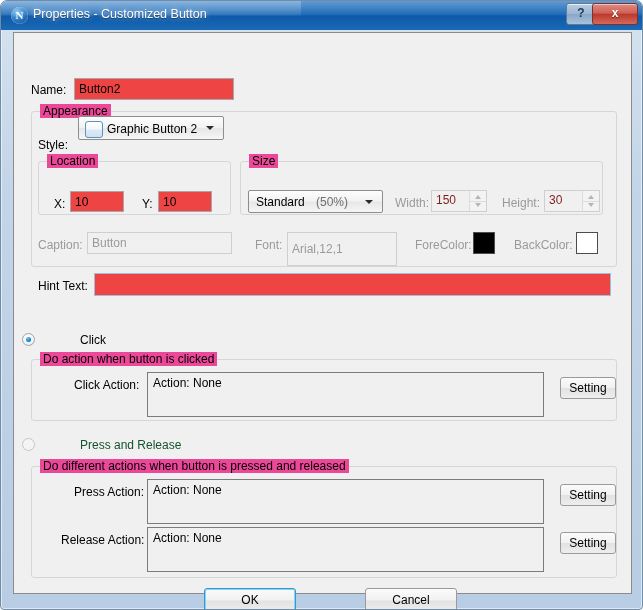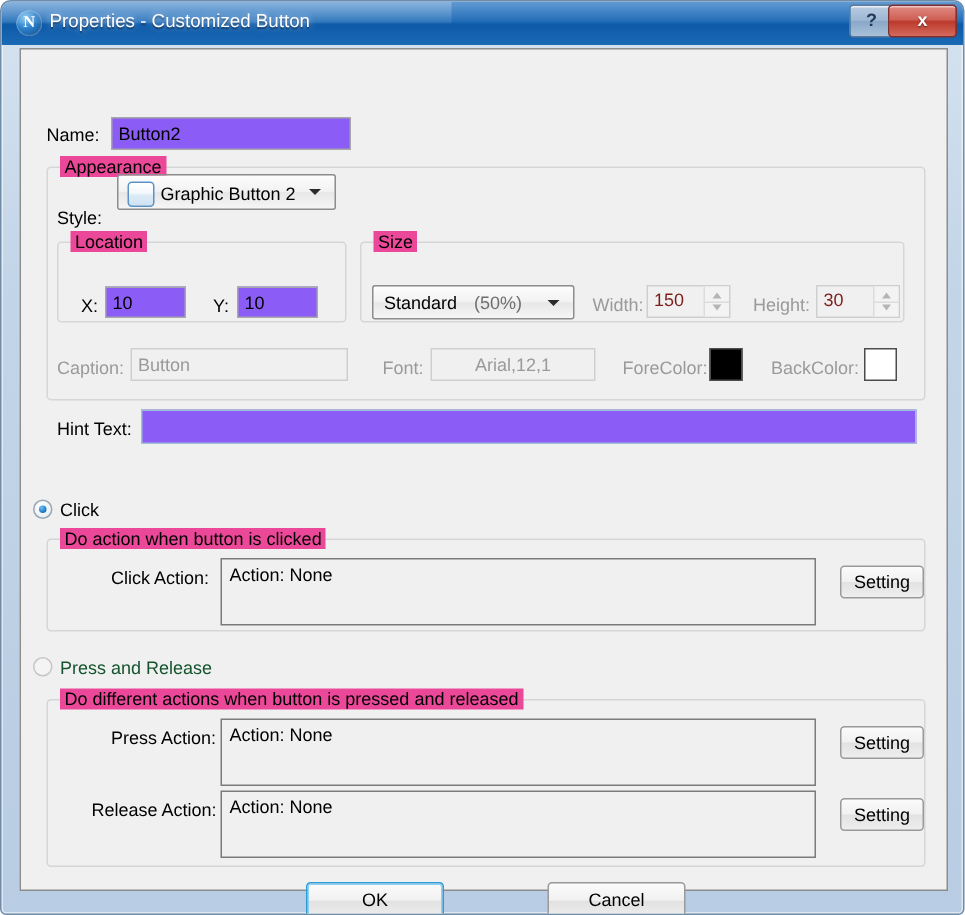--- a/index.html
+++ b/index.html
@@ -121,21 +121,21 @@
     position: absolute;
     font-size: 12px;
     color: #000000;
     white-space: nowrap;
   }
   .lbl.dim { color: #9a9a9a; }
 
   .txt {
     position: absolute;
     box-sizing: border-box;
-    background: #8b5cf6;
+    background: #ef4444;
     border: 1px solid #a7a6aa;
     font-size: 12px;
     font-family: "Liberation Sans", sans-serif;
     color: #000000;
     padding: 2px 4px;
     line-height: 16px;
   }
   .txt.focusborder { border: 1px solid #9ebfd6; }
   .txt.disabled {
     background: #f0f0f0;
@@ -279,20 +279,21 @@
     background: radial-gradient(circle at 35% 30%, #6fc0f2 0%, #1f7fc8 60%, #0d4d84 100%);
   }
   .radio.disabled {
     border: 1px solid #c6c6c6;
     background: #f4f4f4;
   }
   .radio-label {
     position: absolute;
     font-size: 12px;
     white-space: nowrap;
+    margin-left: 40px;
   }
   .radio-label.dim { color: #14532d; }
 
   .actionbox {
     position: absolute;
     box-sizing: border-box;
     background: #f0f0f0;
     border: 1px solid #7b7b7b;
     font-size: 12px;
     color: #000000;
@@ -360,21 +361,21 @@
       <div class="sbtns">
         <div class="sup"></div>
         <div class="smid"></div>
         <div class="sdn"></div>
       </div>
     </div>
 
     <div class="lbl dim" style="left:24px; top:205px;">Caption:</div>
     <input class="txt disabled" style="left: 73px; top: 199px; width: 145px; height: 22px;" disabled="" value="Button">
     <div class="lbl dim" style="left:241px; top:205px;">Font:</div>
-    <input class="txt disabled" style="left: 273px; top: 199px; width: 110px; height: 22px; text-align: center;" disabled="" value="Arial,12,1">
+    <input class="txt disabled" style="left: 273px; top: 199px; width: 110px; height: 34px;" disabled="" value="Arial,12,1">
     <div class="lbl dim" style="left:401px; top:205px;">ForeColor:</div>
     <div class="swatch" style="left:459px; top:199px; background:#000000;"></div>
     <div class="lbl dim" style="left:500px; top:205px;">BackColor:</div>
     <div class="swatch" style="left:562px; top:199px; background:#ffffff;"></div>
 
     <div class="lbl" style="left:24px; top:246px;">Hint Text:</div>
     <input class="txt focusborder" style="left: 80px; top: 240px; width: 517px; height: 23px;" placeholder="">
 
     <div class="radio checked" style="left:8px; top:300px;"></div>
     <div class="radio-label" style="left:26px; top:300px;">Click</div>

